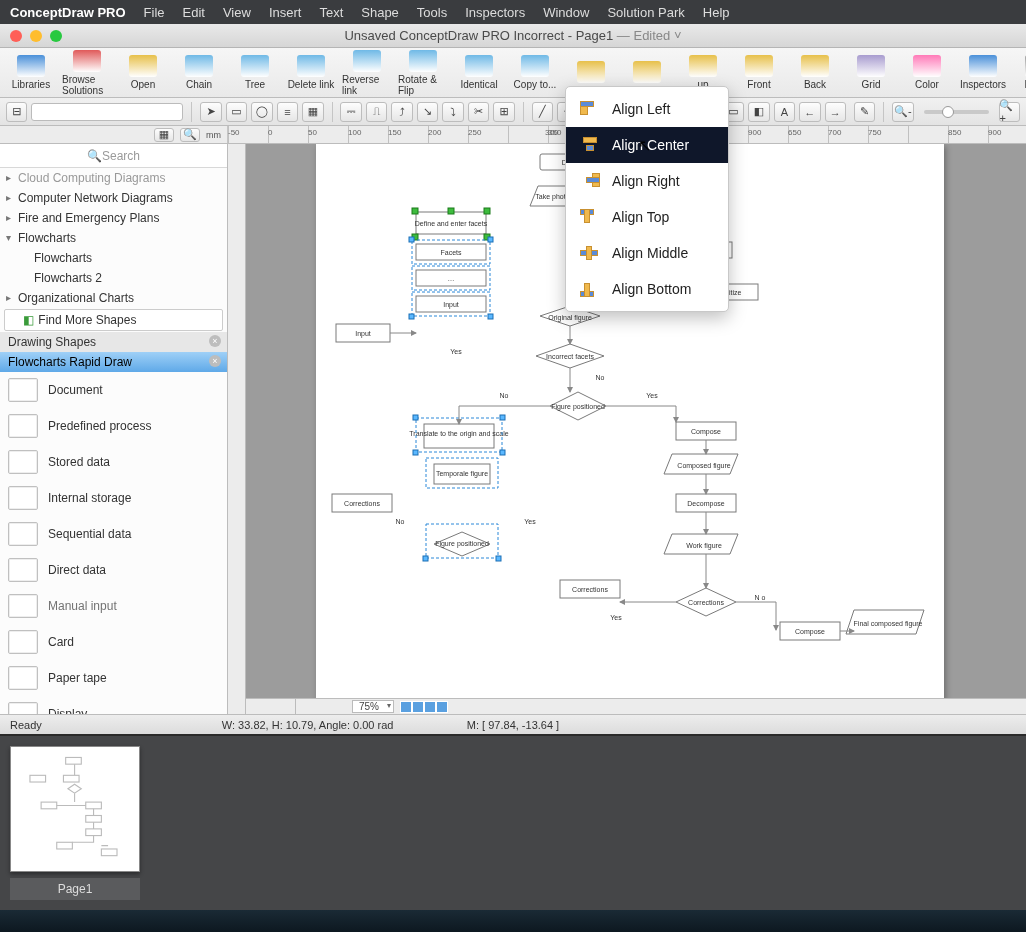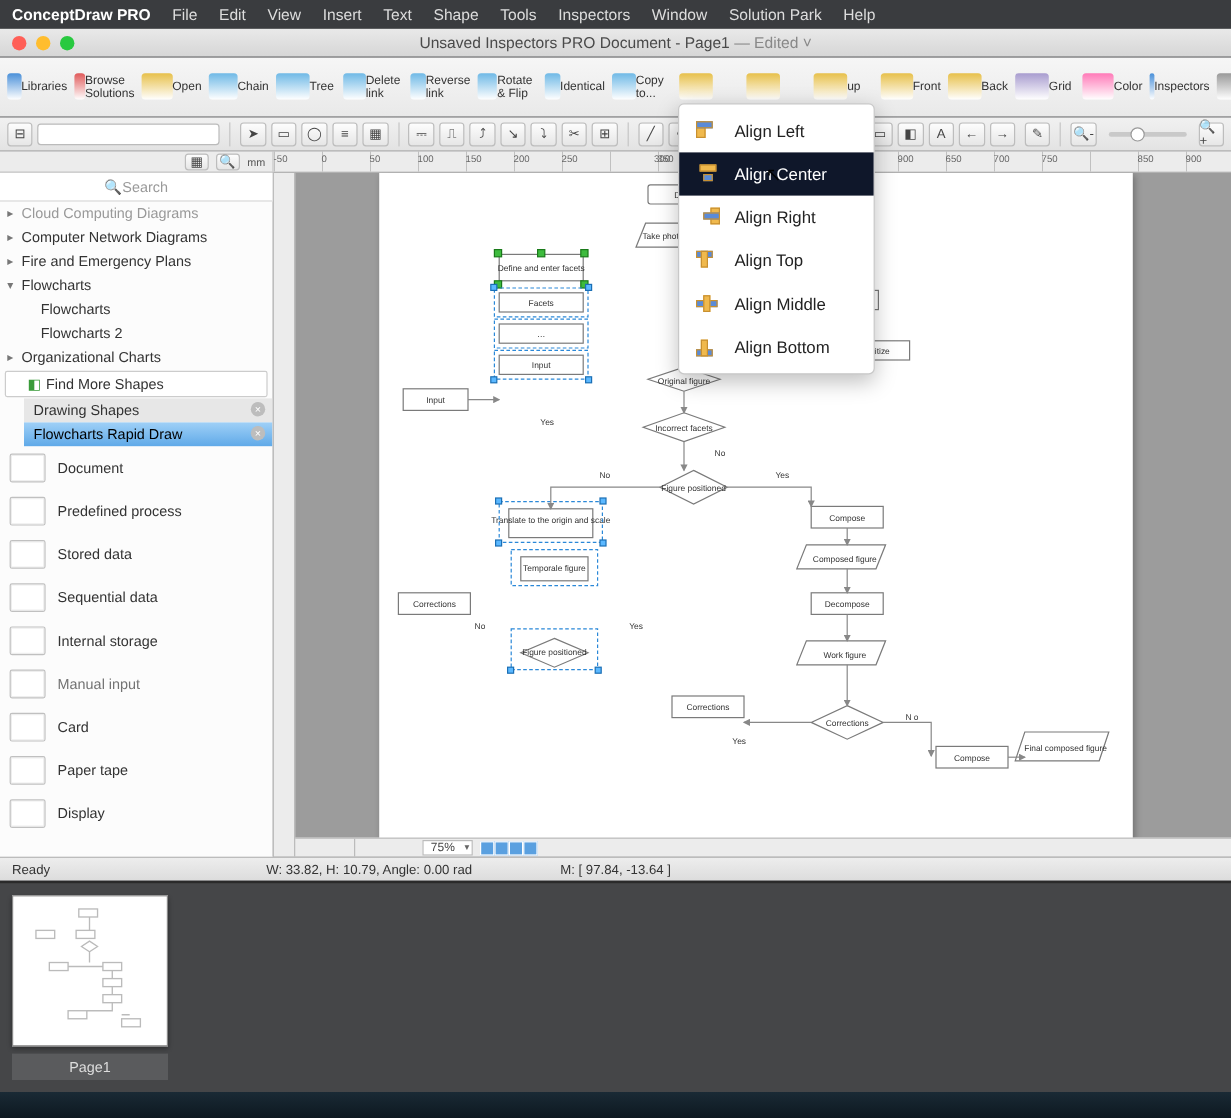--- a/index.html
+++ b/index.html
@@ -15,21 +15,21 @@
 .traffic { display: flex; gap: 8px; position: absolute; left: 10px; }
 .traffic span { width: 12px; height: 12px; border-radius: 50%; display: inline-block; }
 .tl-close { background: #ff5f57; }
 .tl-min { background: #ffbd2e; }
 .tl-max { background: #28c940; }
 .titlebar .title { margin: 0 auto; font-size: 13px; color: #4a4a4a; }
 .titlebar .edited { color: #888; }
 
 
 .toolbar { background: linear-gradient(#f6f6f6,#e9e9e9); height: 50px; display: flex; align-items: center; border-bottom: 1px solid #bcbcbc; padding: 0 6px; gap: 6px; }
-.tbtn { display: flex; flex-direction: row; align-items: center; font-size: 10px; color: #333; min-width: 50px; }
+.tbtn { display: flex; flex-direction: column; align-items: center; font-size: 10px; color: #333; min-width: 50px; }
 .tbtn .ic { width: 28px; height: 22px; border-radius: 3px; margin-bottom: 2px; }
 
 
 .toolbar2 { background: linear-gradient(#f1f1f1,#e3e3e3); height: 28px; border-bottom: 1px solid #bcbcbc; display: flex; align-items: center; padding: 0 6px; gap: 4px; }
 .sbtn { width: 26px; height: 20px; background: linear-gradient(#fdfdfd,#e6e6e6); border: 1px solid #bdbdbd; border-radius: 3px; display: flex; align-items: center; justify-content: center; font-size: 11px; color: #444; }
 .sep { width: 1px; height: 20px; background: #c5c5c5; margin: 0 4px; }
 .slider { width: 80px; height: 4px; background: #c9c9c9; border-radius: 2px; position: relative; margin: 0 6px; }
 .slider::after { content: ""; position: absolute; width: 10px; height: 10px; background: #fff; border: 1px solid #999; border-radius: 50%; top: -4px; left: 18px; }
 
 
@@ -43,21 +43,21 @@
 
 
 .leftpanel { width: 228px; background: #fcfcfc; border-right: 1px solid #bcbcbc; display: flex; flex-direction: column; }
 .searchbar { height: 24px; border-bottom: 1px solid #d8d8d8; display:flex; align-items:center; justify-content:center; font-size: 12px; color:#9a9a9a; background:#fff; }
 .tree { font-size: 12px; color: #333; overflow: hidden; }
 .tree-item { padding: 3px 8px 3px 18px; border-bottom: 0; position: relative; cursor: default; }
 .tree-item.arrow::before { content: "▸"; position: absolute; left: 6px; color: #777; font-size: 10px; top: 4px; }
 .tree-item.arrow.open::before { content: "▾"; }
 .tree-child { padding-left: 34px; }
 .tree-item.special { background: #fff; border: 1px solid #ccc; margin: 1px 4px; border-radius: 2px; display:flex; align-items:center; gap:4px; }
-.lib-hdr { padding: 3px 8px; background: #e7e7e7; font-size: 12px; position: relative; margin-left: 20px; }
+.lib-hdr { padding: 3px 8px; background: #e7e7e7; font-size: 12px; position: relative; }
 .lib-hdr .closex { position:absolute; right:6px; top:3px; width:12px; height:12px; border-radius:50%; background:#bdbdbd; color:#fff; font-size:9px; text-align:center; line-height:12px; }
 .lib-hdr.selected { background: linear-gradient(#9fd0f7,#5fa9e8); color: #000; }
 
 .shapelist { flex:1; overflow-y:auto; }
 .shape-row { display:flex; align-items:center; height:36px; padding: 0 8px; gap: 10px; font-size:12px; color:#333; }
 .shape-row.selected { color:#737373; }
 .shape-ic { width:30px; height:24px; background:#fff; border:1px solid #c0c0c0; border-radius:2px; box-shadow: inset 0 0 0 1px #eee; }
 
 
 .canvasarea { flex:1; position:relative; background:#9c9c9c; overflow:hidden; }
@@ -121,21 +121,21 @@
   <span class="menuitem">Help</span>
 </div>
 
 <div class="titlebar">
   <div class="traffic">
     <span class="tl-close"></span>
     <span class="tl-min"></span>
     <span class="tl-max"></span>
   </div>
   <div class="title">
-    <span>Unsaved Inspectors PRO Document - Page1</span>
+    <span>Unsaved ConceptDraw PRO Incorrect - Page1</span>
     <span class="edited">— Edited</span>
     <span class="edited"> ˅</span>
   </div>
 </div>
 
 <div class="toolbar" id="maintb">
     <div class="tbtn">
       <div class="ic" style="background:linear-gradient(#4a90d9,#fff)"></div>
       <span>Libraries</span>
     </div>
@@ -318,25 +318,29 @@
         <div class="shape-row">
           <div class="shape-ic"></div>
           <span>Predefined process</span>
         </div>
         <div class="shape-row">
           <div class="shape-ic"></div>
           <span>Stored data</span>
         </div>
         <div class="shape-row">
           <div class="shape-ic"></div>
+          <span>Internal storage</span>
+        </div>
+        <div class="shape-row">
+          <div class="shape-ic"></div>
           <span>Sequential data</span>
         </div>
         <div class="shape-row">
           <div class="shape-ic"></div>
-          <span>Internal storage</span>
+          <span>Direct data</span>
         </div>
         <div class="shape-row selected">
           <div class="shape-ic"></div>
           <span>Manual input</span>
         </div>
         <div class="shape-row">
           <div class="shape-ic"></div>
           <span>Card</span>
         </div>
         <div class="shape-row">

